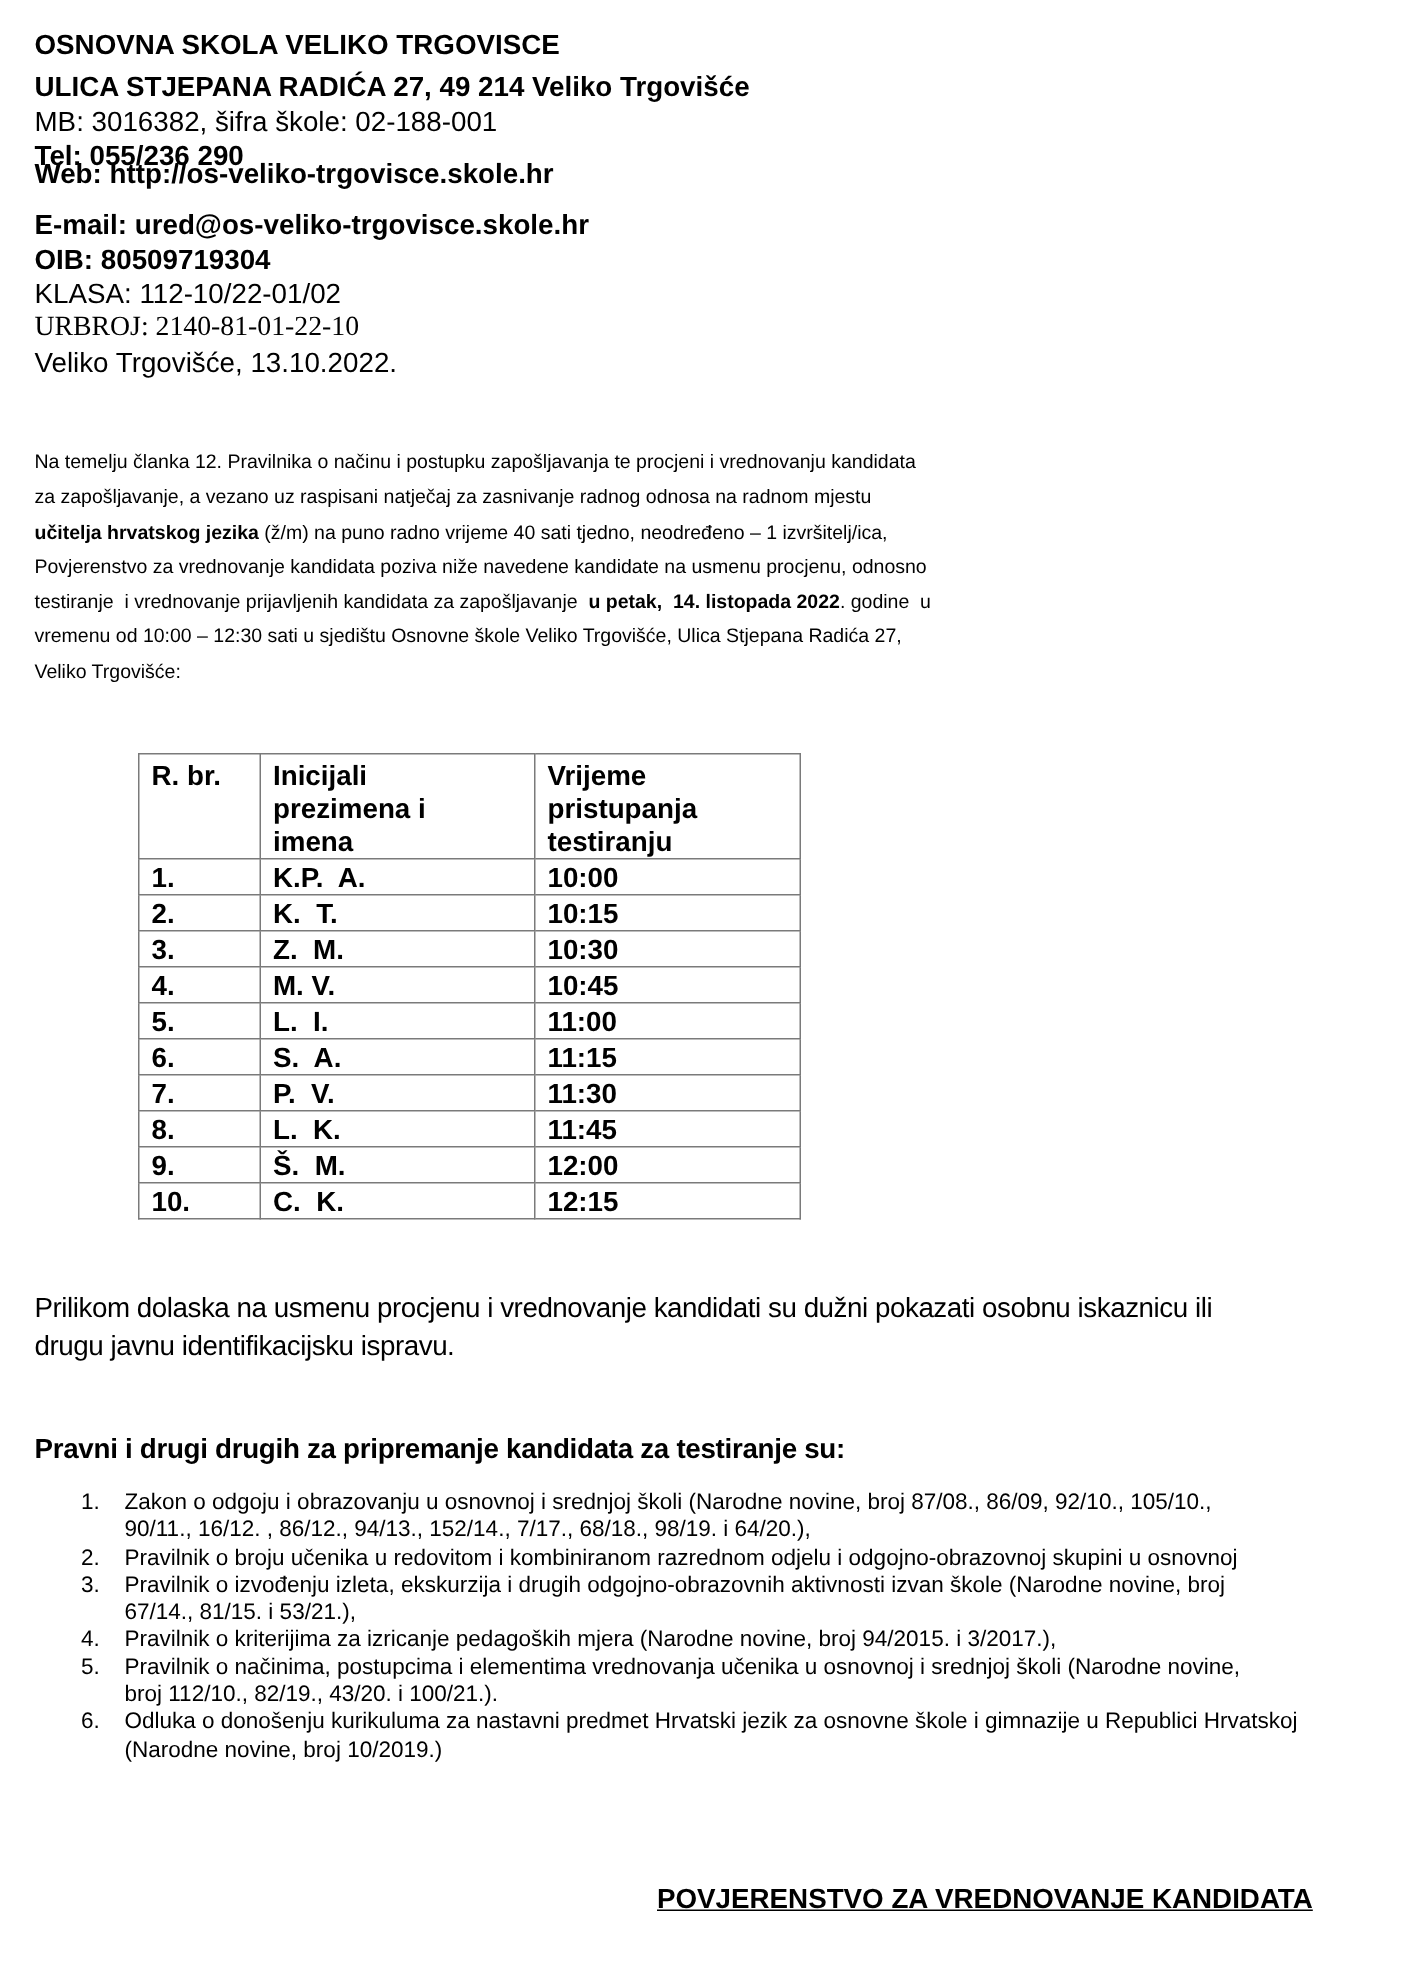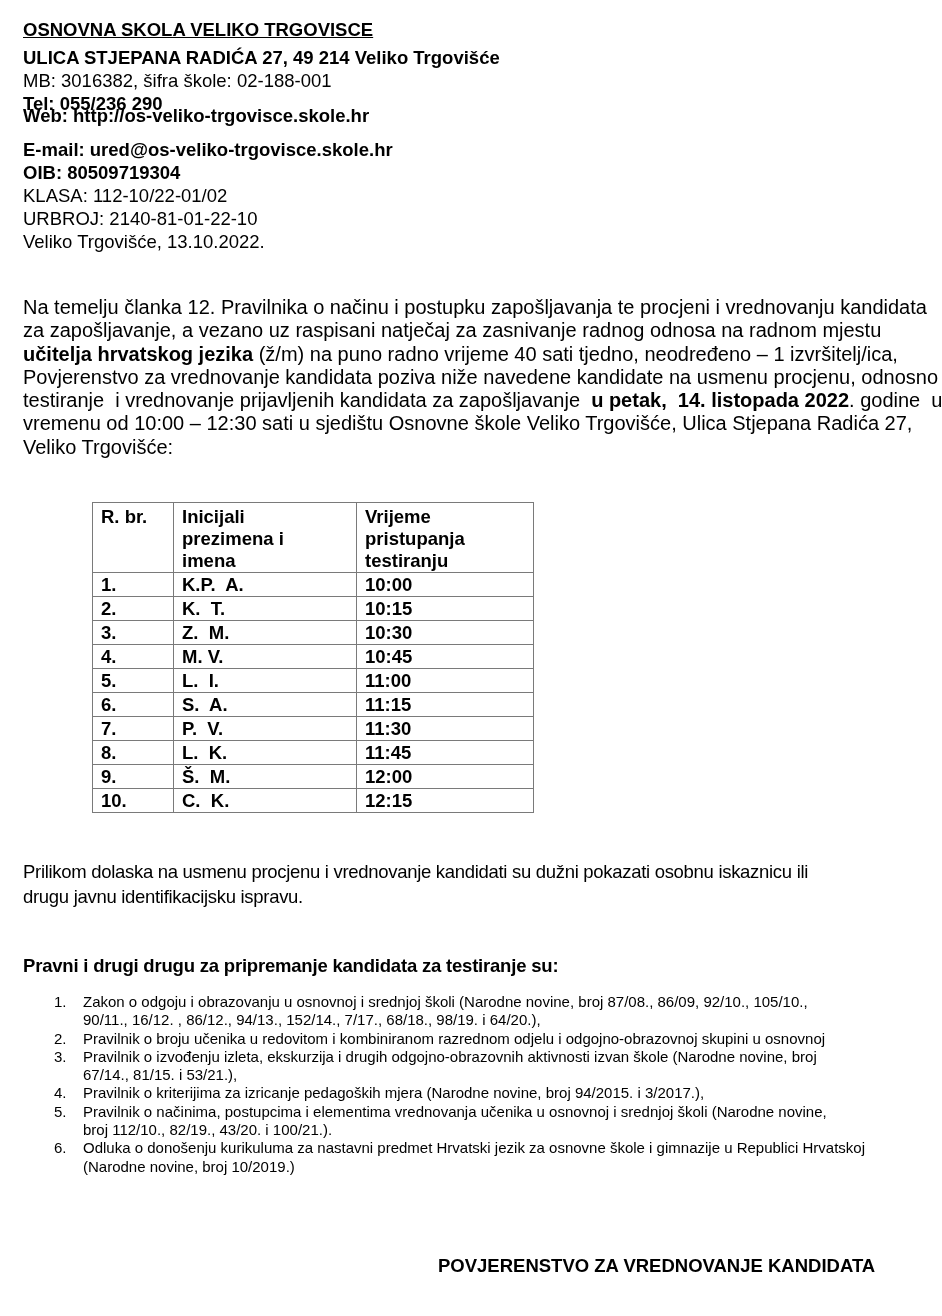--- a/index.html
+++ b/index.html
@@ -3,22 +3,22 @@
 <meta charset="utf-8">
 <style>
   html, body { margin: 0; padding: 0; background: #ffffff; }
   body {
     width: 942px; height: 1316px; position: relative; overflow: hidden;
     font-family: "Liberation Sans", sans-serif; color: #000;
   }
   .abs { position: absolute; white-space: nowrap; }
   .hdr { left: 23px; font-size: 18.5px; line-height: 23px; }
   .b { font-weight: bold; }
-  .u { text-decoration: underline; }
-  .para { left: 23px; width: 900px; font-size: 20px; line-height: 23.3px; }
+  .u { }
+  .para { left: 23px; width: 900px; font-size: 13px; line-height: 23.3px; }
   .para .ln { display: block; white-space: nowrap; }
   table.sched {
     position: absolute; left: 92px; top: 502px;
     border-collapse: collapse; font-size: 18.5px; font-weight: bold;
   }
   table.sched td {
     border: 1.5px solid #7a7a7a; padding: 0 0 0 8px; vertical-align: top;
     line-height: 22px;
   }
   table.sched tr.head td { padding-top: 3px; line-height: 22px; }
@@ -29,34 +29,34 @@
   .notice { left: 23px; width: 892px; font-size: 18.5px; line-height: 25px; letter-spacing: -0.3px; }
   .notice .ln { display: block; white-space: nowrap; }
   .sources-h { left: 23px; top: 955px; font-size: 18.5px; font-weight: bold; letter-spacing: -0.2px; }
   ol.src {
     position: absolute; left: 50px; top: 993px; margin: 0; padding: 0; list-style: none;
     font-size: 15px; line-height: 18.3px;
   }
   ol.src li { position: relative; padding-left: 33px; }
   ol.src li .num { position: absolute; left: 4px; top: 0; }
   ol.src li .ln { display: block; white-space: nowrap; }
-  .sign { left: 438px; top: 1255px; font-size: 18.5px; font-weight: bold; }
+  .sign { left: 438px; top: 1255px; font-size: 18.5px; font-weight: bold; text-decoration: underline; }
 </style>
 </head>
 <body>
 
 <div class="abs hdr b u" style="top:18px;">OSNOVNA SKOLA VELIKO TRGOVISCE</div>
 <div class="abs hdr b" style="top:46px;">ULICA STJEPANA RADIĆA 27, 49 214 Veliko Trgovišće</div>
 <div class="abs hdr" style="top:69px;">MB: 3016382, šifra škole: 02-188-001</div>
 <div class="abs hdr b" style="top:92px;">Tel: 055/236 290</div>
 <div class="abs hdr b" style="top:104px;">Web: http://os-veliko-trgovisce.skole.hr</div>
 <div class="abs hdr b" style="top:138px;">E-mail: ured@os-veliko-trgovisce.skole.hr</div>
 <div class="abs hdr b" style="top:161px;">OIB: 80509719304</div>
 <div class="abs hdr" style="top:184px;">KLASA:  112-10/22-01/02</div>
-<div class="abs hdr" style="top:207px;">URBROJ: 2140-81-01-22-10</div>
+<div class="abs hdr" style="top:207px;font-family:Liberation Serif, serif;">URBROJ: 2140-81-01-22-10</div>
 <div class="abs hdr" style="top:230px;">Veliko Trgovišće, 13.10.2022.</div>
 
 <div class="abs para" style="top:296px;">
   <span class="ln">Na temelju članka 12. Pravilnika o načinu i postupku zapošljavanja te procjeni i vrednovanju kandidata</span>
   <span class="ln">za zapošljavanje, a vezano uz raspisani natječaj za zasnivanje radnog odnosa na radnom mjestu</span>
   <span class="ln"><b>učitelja hrvatskog jezika</b><span> (ž/m) na  puno radno vrijeme 40 sati  tjedno,  neodređeno – 1 izvršitelj/ica,</span></span>
   <span class="ln">Povjerenstvo za vrednovanje kandidata poziva niže navedene kandidate  na usmenu  procjenu, odnosno</span>
   <span class="ln" style="white-space:pre;"><span>testiranje  i vrednovanje prijavljenih kandidata za zapošljavanje  </span><b>u petak,  14. listopada 2022</b><span>. godine  u</span></span>
   <span class="ln">vremenu od 10:00 – 12:30  sati  u sjedištu Osnovne škole Veliko Trgovišće, Ulica Stjepana Radića 27,</span>
   <span class="ln">Veliko Trgovišće:</span>
@@ -130,21 +130,21 @@
         <td>12:15</td>
       </tr>
 </tbody>
   </table>
 
 <div class="abs notice" style="top:859px;">
   <span class="ln" style="text-align:justify;">Prilikom dolaska na usmenu procjenu i vrednovanje kandidati su dužni pokazati osobnu iskaznicu ili</span>
   <span class="ln">drugu javnu identifikacijsku ispravu.</span>
 </div>
 
-<div class="abs sources-h">Pravni i drugi drugu za pripremanje kandidata za testiranje su:</div>
+<div class="abs sources-h">Pravni i drugi drugih za pripremanje kandidata za testiranje su:</div>
 <ol class="src">
   <li>
       <span class="num">1.</span>
       <span class="ln">Zakon o odgoju i obrazovanju u osnovnoj i srednjoj školi (Narodne novine, broj 87/08., 86/09, 92/10., 105/10.,</span>
       <span class="ln">90/11., 16/12. , 86/12., 94/13., 152/14., 7/17., 68/18., 98/19. i 64/20.),</span>
     </li>
   <li>
       <span class="num">2.</span>
       <span class="ln">Pravilnik o broju učenika u redovitom i kombiniranom razrednom odjelu i odgojno-obrazovnoj skupini u osnovnoj</span>
     </li>

